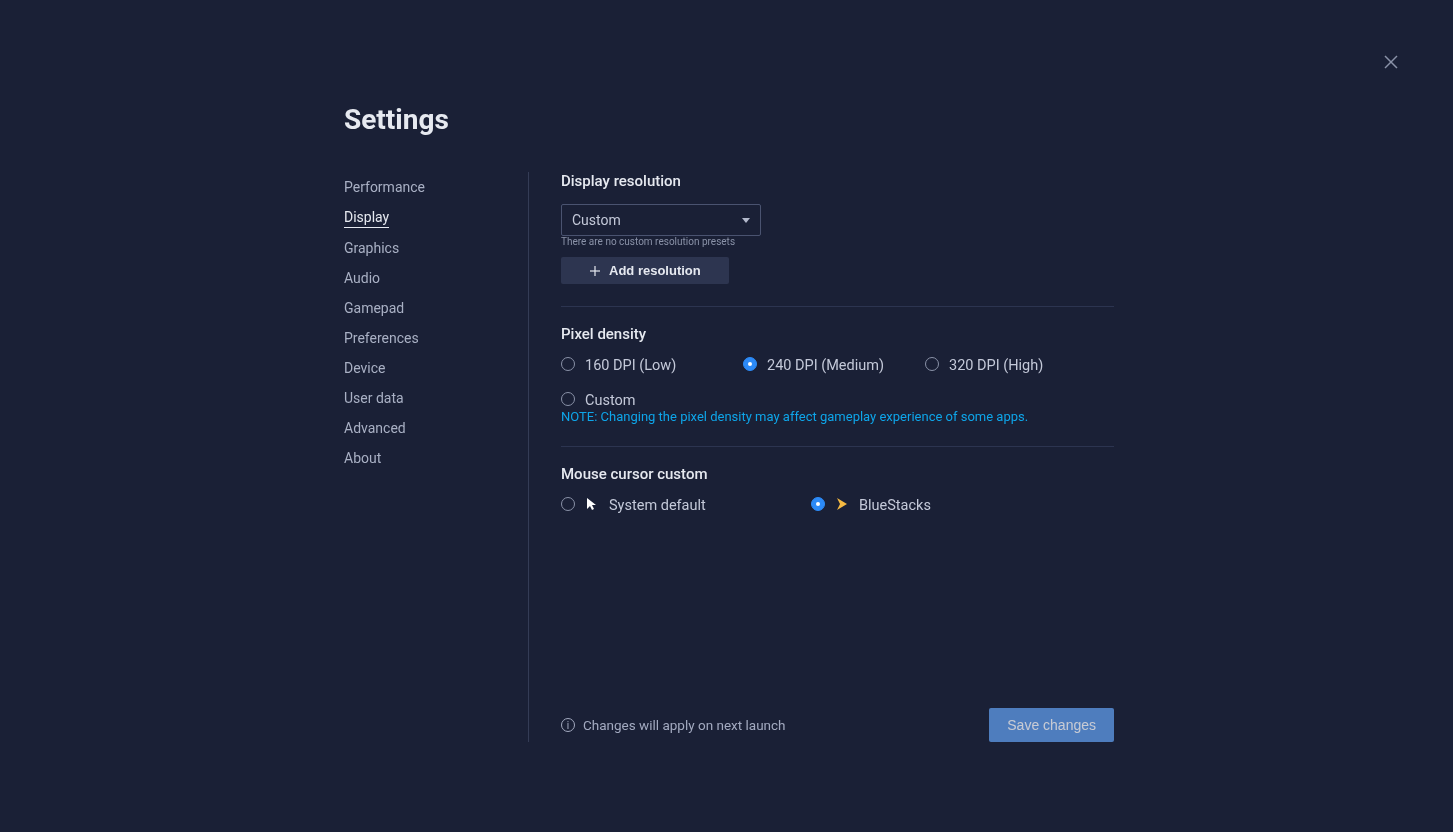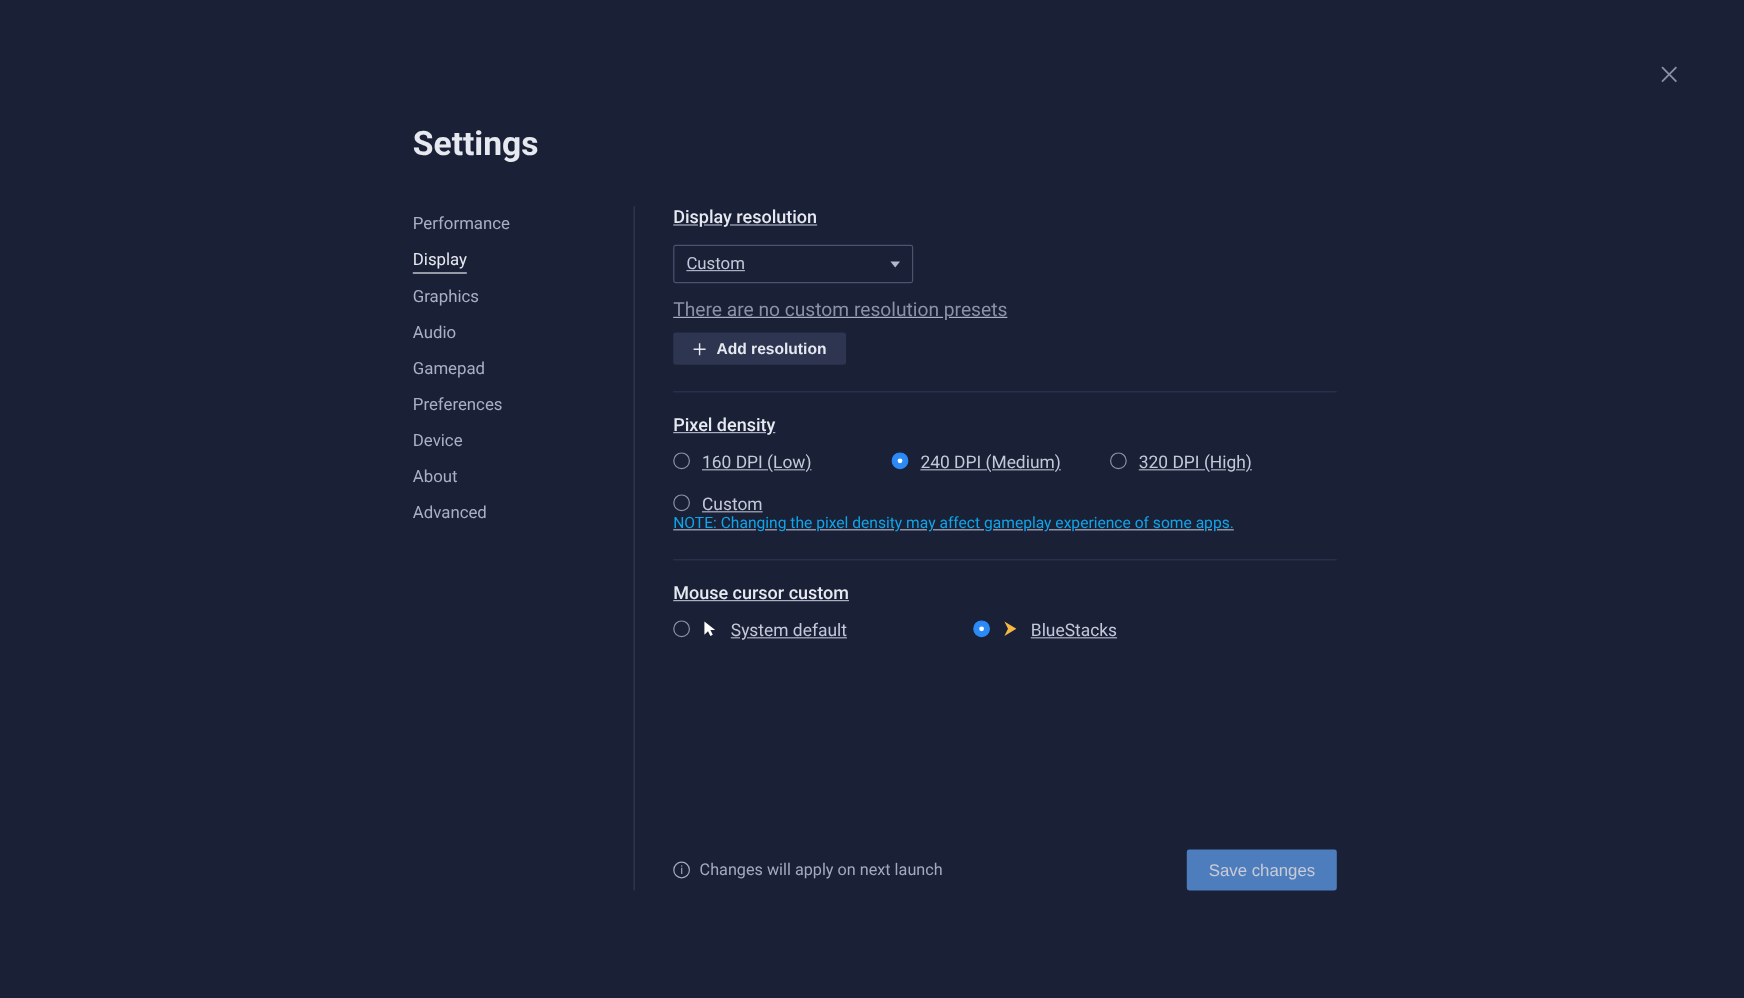--- a/index.html
+++ b/index.html
@@ -58,21 +58,21 @@
     border-bottom: 1px solid #e6e9f0;
     padding-bottom: 2px;
     margin-bottom: 5px;
   }
   .content {
     flex: 1;
     padding-left: 32px;
     min-height: 570px;
     position: relative;
   }
-  .section { margin-bottom: 22px; text-decoration: underline; }
+  .section { margin-bottom: 22px; }
   .section-title {
     color: #e6e9f0;
     font-size: 15px;
     font-weight: 500;
     margin-bottom: 14px;
   }
   .select {
     width: 200px;
     height: 32px;
     border: 1px solid #4a5370;
@@ -87,31 +87,31 @@
     border-radius: 2px;
   }
   .select .caret {
     width: 0; height: 0;
     border-left: 4px solid transparent;
     border-right: 4px solid transparent;
     border-top: 5px solid #b3b9cc;
   }
   .helper-text {
     color: #8a92a8;
-    font-size: 16px;
-    margin-top: 12px;
+    font-size: 10px;
+    margin-top: 0;
   }
   .add-btn {
     margin-top: 10px;
     background: #2d3550;
     border: none;
     color: #e6e9f0;
     font-size: 13px;
     font-weight: 600;
-    padding: 6px 16px;
+    padding: 6px 28px;
     display: inline-flex;
     align-items: center;
     gap: 8px;
     cursor: pointer;
     border-radius: 2px;
   }
   .add-btn .plus {
     width: 12px; height: 12px;
   }
   .divider {
@@ -214,22 +214,23 @@
 
   <div class="body-row">
     <nav class="sidebar">
       <div class="row"><span class="sidebar-item">Performance</span></div>
       <div class="row"><span class="sidebar-item active">Display</span></div>
       <div class="row"><span class="sidebar-item">Graphics</span></div>
       <div class="row"><span class="sidebar-item">Audio</span></div>
       <div class="row"><span class="sidebar-item">Gamepad</span></div>
       <div class="row"><span class="sidebar-item">Preferences</span></div>
       <div class="row"><span class="sidebar-item">Device</span></div>
+      <div class="row"><span class="sidebar-item">User data</span></div>
+      <div class="row"><span class="sidebar-item">Advanced</span></div>
       <div class="row"><span class="sidebar-item">About</span></div>
-      <div class="row"><span class="sidebar-item">Advanced</span></div>
     </nav>
 
     <div class="content">
 
       <div class="section">
         <div class="section-title">Display resolution</div>
         <div class="select">
           <span>Custom</span>
           <span class="caret"></span>
         </div>

